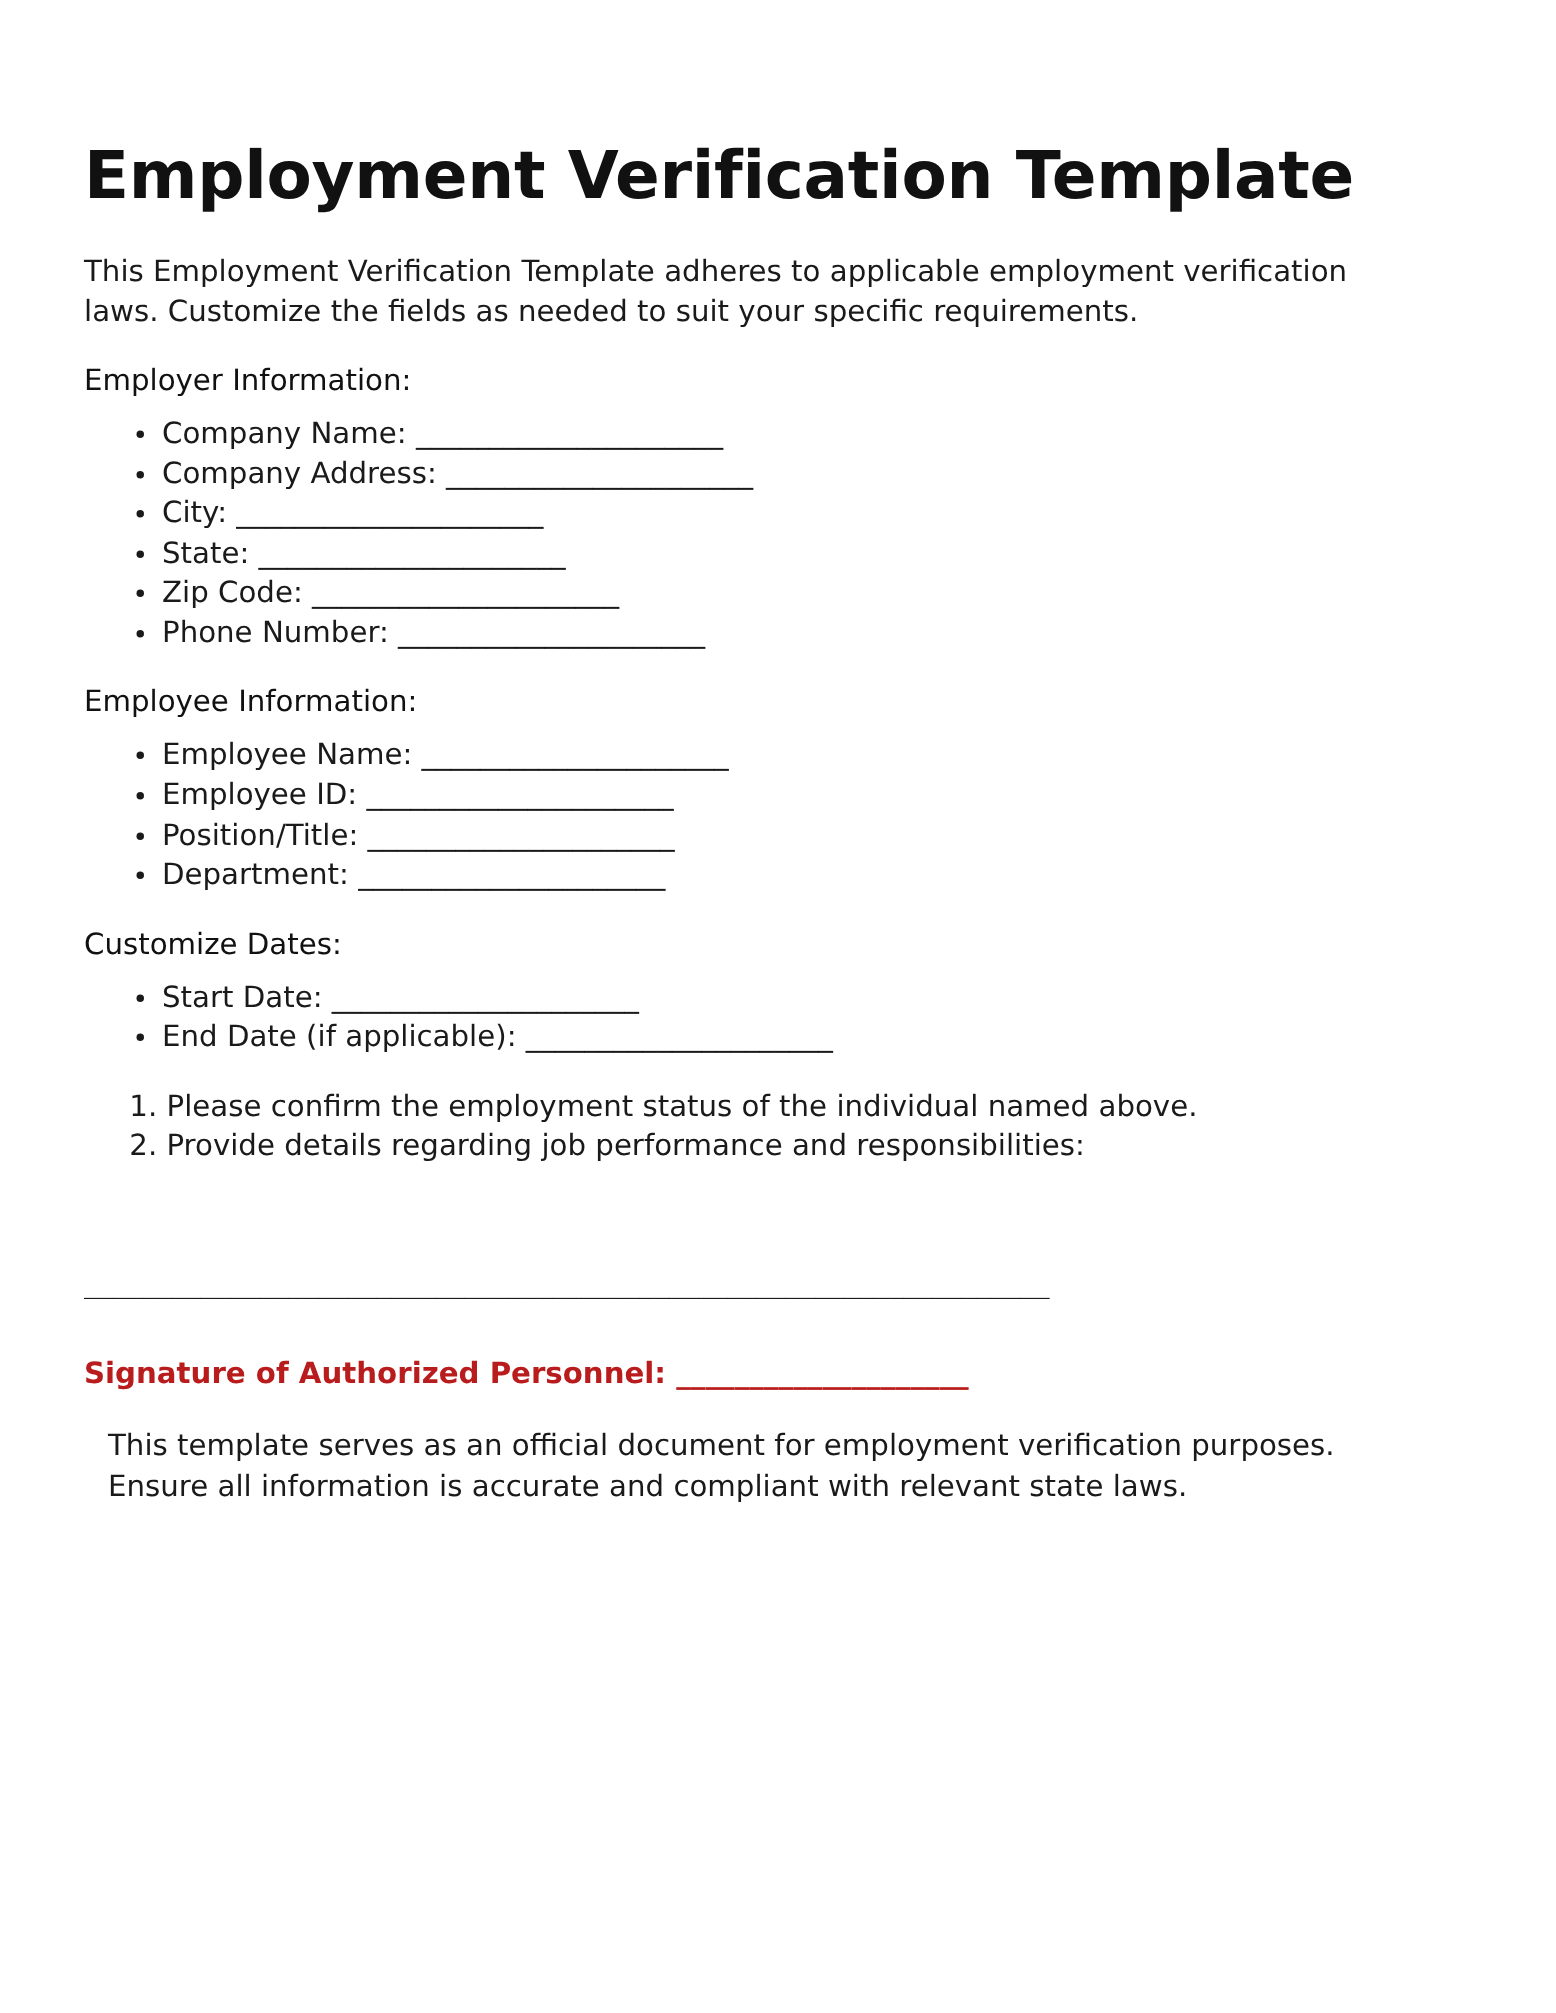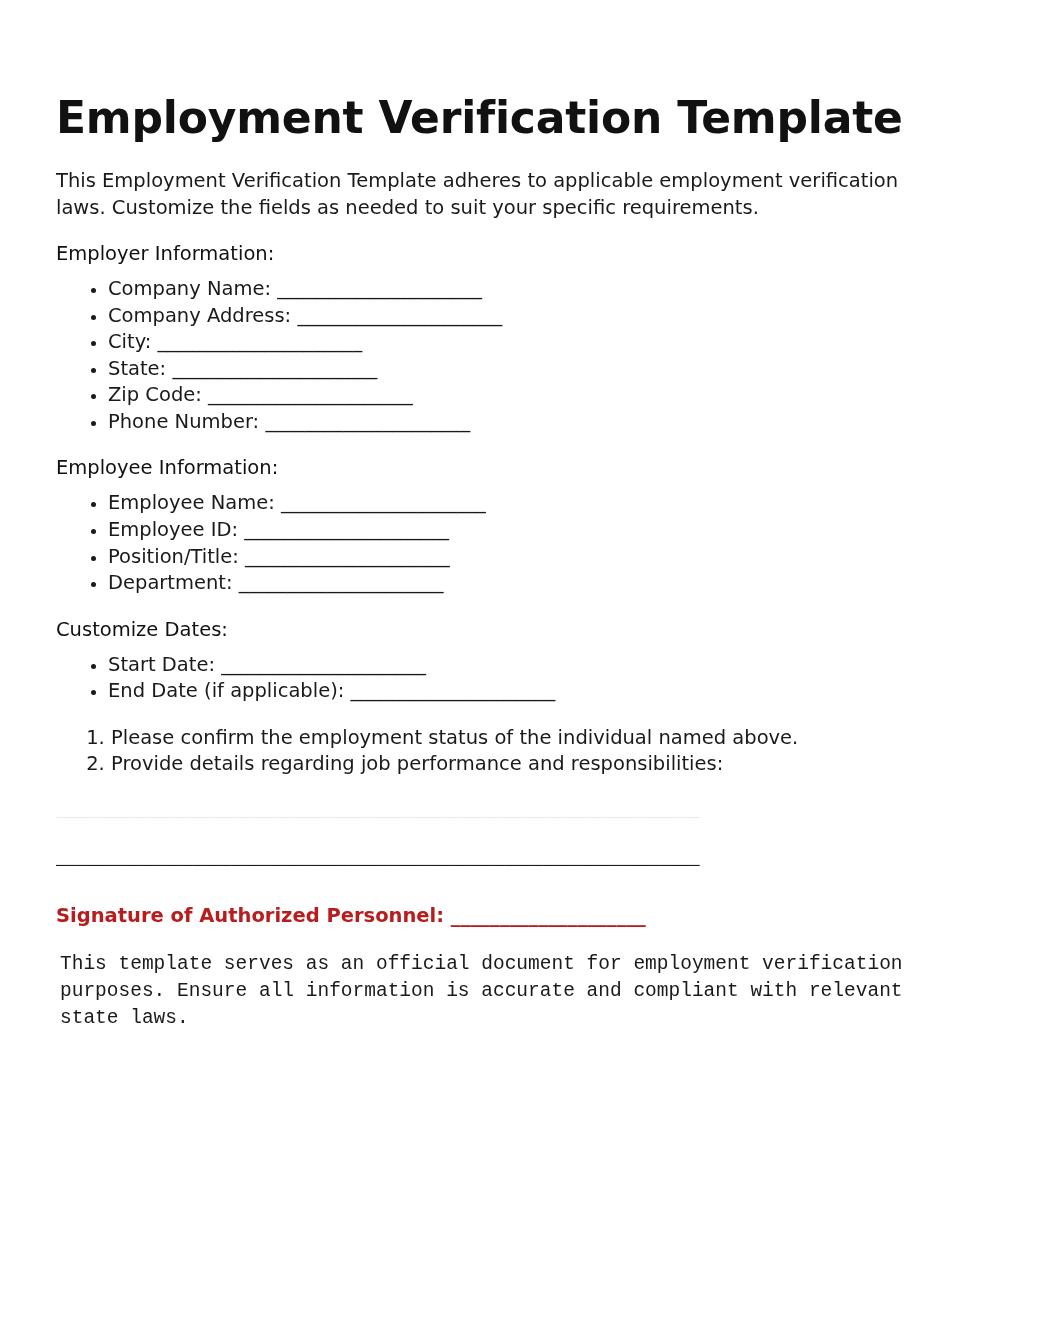--- a/index.html
+++ b/index.html
@@ -98,24 +98,23 @@
   .date-line {
     font-size: 19.5px;
     font-weight: bold;
     margin: 26px 0 0 0;
     color: #111111;
     white-space: pre;
   }
   .closing {
     font-size: 19.5px;
     line-height: 1.38;
-    margin: 24px 0 0 4px;
+    margin: 24px 0 0 16px;
     max-width: 880px;
     color: #1a1a1a;
-    font-family: Liberation Mono, monospace;
   }
   .watermark {
     position: absolute;
     left: 34px;
     bottom: 22px;
     font-family: "DejaVu Sans Mono", "Liberation Mono", monospace;
     font-size: 35px;
     letter-spacing: 1px;
     color: #555b60;
     opacity: 0.92;

